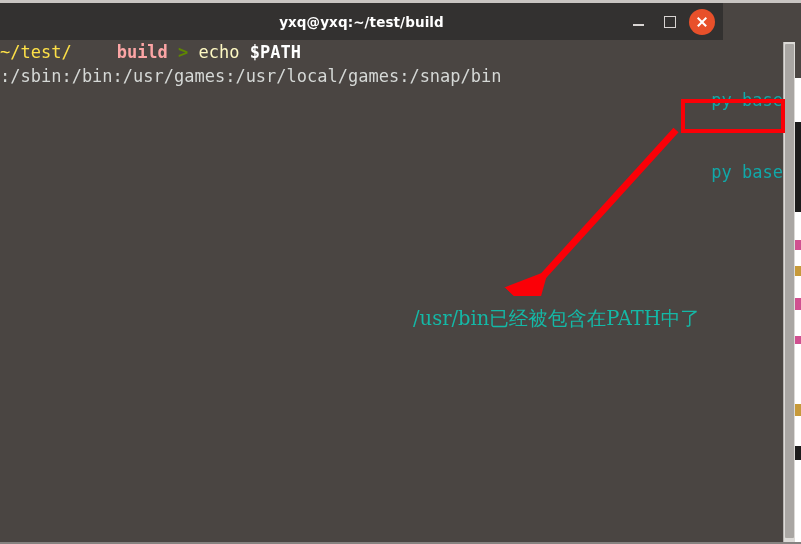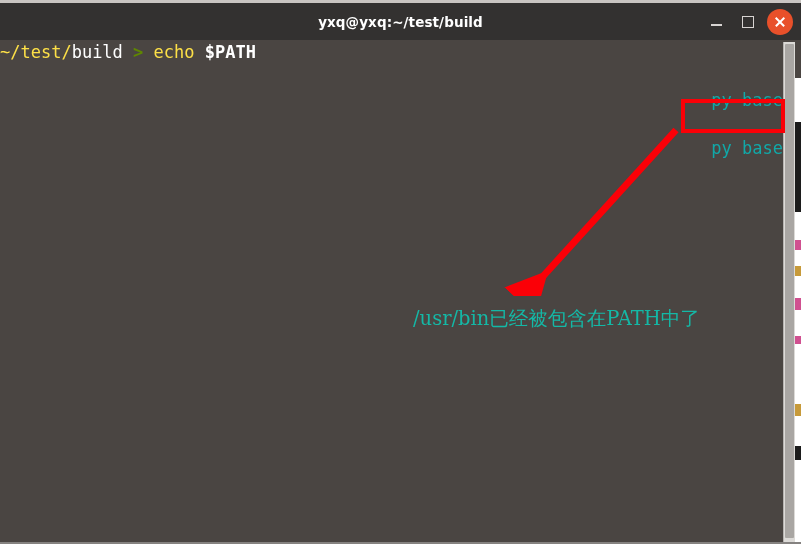--- a/index.html
+++ b/index.html
@@ -27,21 +27,21 @@
     position: absolute;
     left: 0; top: 0;
     width: 801px; height: 3px;
     background: #c9c5c2;
   }
 
   
   #titlebar {
     position: absolute;
     left: 0; top: 3px;
-    width: 801px;
+    width: 723px;
     height: 37px;
     background: #333130;
     display: flex;
     align-items: center;
     justify-content: center;
   }
   #titlebar-title {
     color: #ffffff;
     font-family: "DejaVu Sans", "Liberation Sans", sans-serif;
     font-size: 13.5px;
@@ -117,23 +117,23 @@
     line-height: 24px;
     white-space: pre;
     font-size: 17px;
     font-family: "DejaVu Sans Mono", "Liberation Mono", monospace;
     color: #d5d8d6;
   }
   .line .lt { position: absolute; left: 0; top: 0; }
   .line .rt { position: absolute; right: 18px; top: 0; }
 
   .c-path   { color: #fde047; }
-  .c-dir    { color: #ffffff; font-weight: normal; }
+  .c-dir    { color: #fca5a5; font-weight: bold; margin-left: 45px; }
   .c-arrow  { color: #5f8700; font-weight: bold; }
-  .c-cmd    { color: #fde047; }
+  .c-cmd    { color: #fef9c3; }
   .c-arg    { color: #ffffff; font-weight: bold; }
   .c-venv   { color: #11a8a8; margin-top: 48px; }
   .c-out    { color: #d5d8d6; }
 
   .cursor {
     display: inline-block;
     width: 10px;
     height: 19px;
     background: #d8e4e0;
     vertical-align: -4px;
@@ -237,20 +237,23 @@
   <div id="terminal">
     <div id="term-lines">
 
       <div class="line">
         <span class="lt"><span class="c-path">~/test/</span><span class="c-dir">build</span><span class="c-arrow"> <span>&gt;</span> </span><span class="c-cmd">echo</span><span class="c-arg"> <span>$PATH</span></span></span>
         <span class="rt c-venv">py base</span>
       </div>
 
 
 
+      <div class="line">
+        <span class="lt c-out">:/sbin:/bin:/usr/games:/usr/local/games:/snap/bin</span>
+      </div>
 
       <div class="line">
         <span class="lt c-out"></span>
       </div>
 
       <div class="line">
         <span class="rt c-venv">py base</span>
       </div>
 
     </div>

